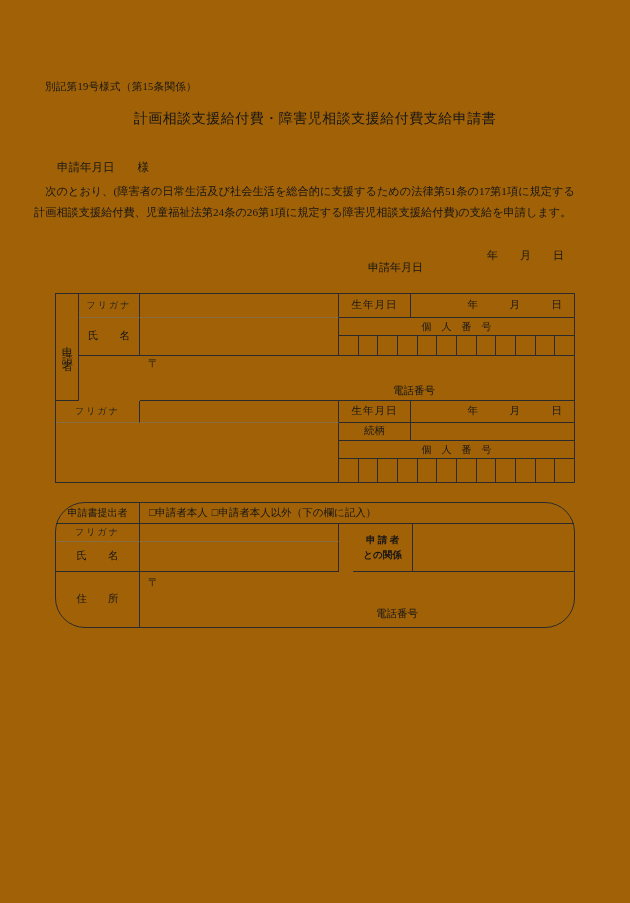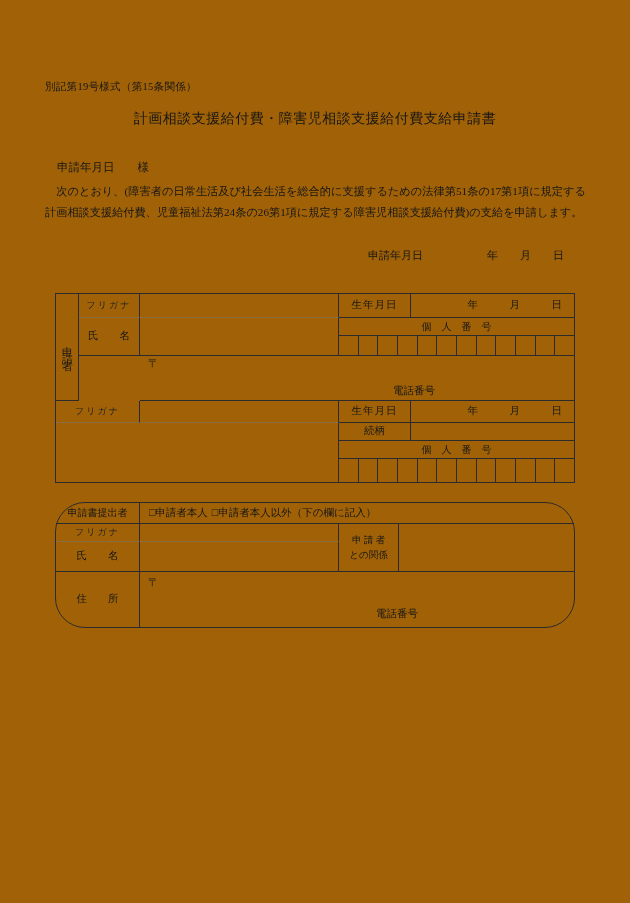--- a/index.html
+++ b/index.html
@@ -4,22 +4,22 @@
 <style>
   html,body{margin:0;padding:0;background:#888;}
   .page{
     position:relative;width:630px;height:903px;margin:0 auto;background:#a16207;
     font-family:"Liberation Serif","DejaVu Serif",serif;color:#151515;overflow:hidden;
   }
   .abs{position:absolute;}
   .note{left:45px;top:80px;font-size:10.5px;letter-spacing:0.3px;}
   .title{left:0;top:110px;width:100%;text-align:center;font-size:14px;letter-spacing:0.5px;}
   .addressee{left:57px;top:160px;font-size:11.5px;}
-  .para{left:45px;top:181px;width:541px;font-size:11.2px;line-height:21.4px;text-align:justify;}
-  .date-label{left:368px;top:248px;font-size:11px;}
+  .para{left:34px;top:181px;width:541px;font-size:11.2px;line-height:21.4px;text-align:justify;}
+  .date-label{left:368px;top:260px;font-size:11px;}
   .date-value{left:487px;top:248px;font-size:11px;}
 
   .tbl{position:absolute;border:1px solid #2b2b2b;box-sizing:border-box;}
   .cell{
     position:absolute;box-sizing:border-box;display:flex;align-items:center;justify-content:center;
     font-size:10.5px;line-height:1.2;white-space:pre;
   }
   .br{border-right:1px solid #2b2b2b;}
   .bb{border-bottom:1px solid #2b2b2b;}
   .bd{border-bottom:1px dotted #777;}
@@ -91,21 +91,21 @@
     <div class="cell bb options" style="left:84px;top:0;width:434px;height:21px;">
       <span>□申請者本人</span>
       <span>□申請者本人以外（下の欄に記入）</span>
     </div>
 
     <div class="cell br bd furigana" style="left:0;top:21px;width:84px;height:18px;">フリガナ</div>
     <div class="cell br bd" style="left:84px;top:21px;width:199px;height:18px;"></div>
     <div class="cell br bb" style="left:0;top:39px;width:84px;height:30px;">氏　　名</div>
     <div class="cell br bb" style="left:84px;top:39px;width:199px;height:30px;"></div>
 
-    <div class="cell br bb col rel-lines" style="left:283px;top:21px;width:60px;height:48px;">
+    <div class="cell br bb col rel-lines" style="left:297px;top:21px;width:60px;height:48px;font-weight:bold;">
       <div>申 請 者</div>
       <div>との関係</div>
     </div>
     <div class="cell bb" style="left:343px;top:21px;width:175px;height:48px;"></div>
 
     <div class="cell br" style="left:0;top:69px;width:84px;height:55px;">住　　所</div>
     <div class="cell blockcell" style="left:84px;top:69px;width:434px;height:55px;">
       <span class="postal" style="top:4px;">〒</span>
       <span class="phone2">電話番号</span>
     </div>

